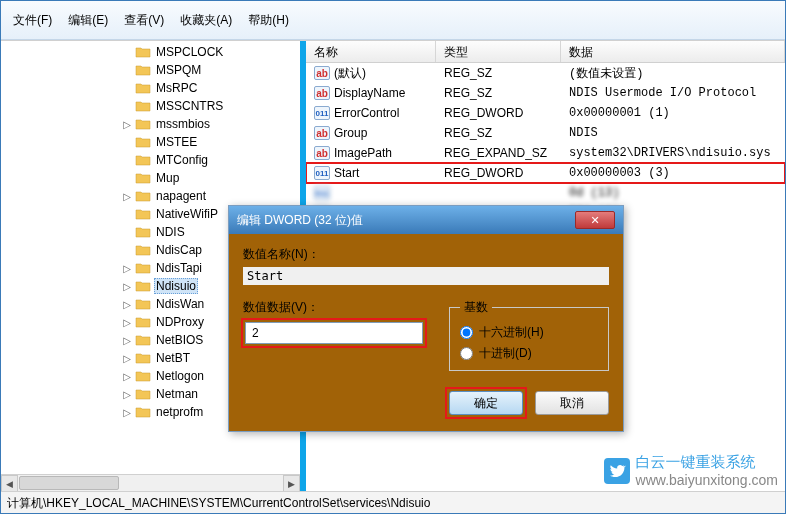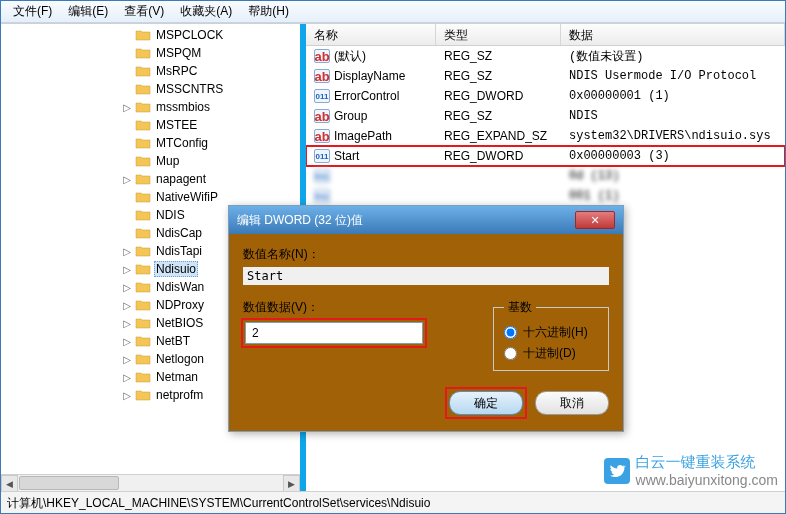--- a/index.html
+++ b/index.html
@@ -10,21 +10,21 @@
 .titlebar { height: 28px; background: linear-gradient(to bottom, #5ea8de 0%, #3a7ab8 100%); display: flex; align-items: center; padding: 0 4px; color: #fff; }
 .titlebar .app-icon { width: 16px; height: 16px; margin-right: 6px; }
 .titlebar .title { flex: 1; font-size: 12px; }
 .titlebar .ctrls { display: flex; gap: 2px; }
 .titlebar .ctrl { width: 28px; height: 18px; background: linear-gradient(to bottom,#e7f1fa,#c4dcf1); border: 1px solid #7aa7d0; border-radius: 2px; display: flex; align-items: center; justify-content: center; font-size: 11px; color: #2b4a6b; cursor: pointer; }
 .titlebar .ctrl.min::before { content: "—"; font-weight: bold; position: relative; top: -2px;}
 .titlebar .ctrl.max::before { content: "❐"; }
 .titlebar .ctrl.close { background: linear-gradient(to bottom,#f2a7a7,#d06a6a); }
 .titlebar .ctrl.close::before { content: "✕"; }
 
-.menubar { height: 22px; background: linear-gradient(to bottom,#f8fbfe,#e6f0fa); border-bottom: 1px solid #c4d6e8; display: flex; align-items: center; padding: 0 4px; }
+.menubar { height: 39px; background: linear-gradient(to bottom,#f8fbfe,#e6f0fa); border-bottom: 1px solid #c4d6e8; display: flex; align-items: center; padding: 0 4px; }
 .menubar .mi { padding: 2px 8px; cursor: pointer; color: #000; }
 
 .content { flex: 1; display: flex; min-height: 0; border-top: 1px solid #d0d0d0; }
 
 .tree { width: 305px; border-right: 6px solid #0ea5e9; overflow: hidden; position: relative; background: #fff; }
 .tree-inner { padding: 2px 0 2px 0; overflow-y: auto; overflow-x: hidden; height: calc(100% - 17px); }
 .tree-item { display: flex; align-items: center; height: 18px; padding-left: 120px; white-space: nowrap; }
 .tree-item .exp { width: 12px; text-align: center; color: #6a6a6a; font-size: 10px; cursor: pointer; }
 .tree-item .folder { width: 16px; height: 14px; margin: 0 3px 0 2px; }
 .tree-item .label { padding: 0 2px; }
@@ -51,36 +51,36 @@
 .dialog .dtitle { height: 28px; background: linear-gradient(to bottom,#6db0e8,#3a7ab8); display: flex; align-items: center; padding: 0 8px; color: #fff; }
 .dialog .dtitle .t { flex: 1; }
 .dialog .dclose { width: 40px; height: 18px; background: linear-gradient(to bottom,#e47c7c,#c03a3a); border: 1px solid #9a2a2a; border-radius: 2px; display: flex; align-items: center; justify-content: center; font-size: 11px; color: #fff; cursor: pointer; }
 .dialog .dbody { padding: 12px 14px 14px 14px; }
 .dlabel { margin-bottom: 4px; }
 .dval-name { background: #f0f0f0; padding: 2px 4px; margin-bottom: 14px; font-family: "SimSun", monospace; }
 .drow { display: flex; gap: 24px; }
 .dinput-wrap { flex: 0 0 182px; }
 .dinput-box { outline: 2px solid #e51919; outline-offset: 0; padding: 2px; margin-top: 3px; }
 .dinput { width: 100%; height: 22px; border: 1px solid #7f9db9; padding: 2px 6px; font-size: 12px; background: #fff; }
-.dradix { flex: 1; margin-left: 44px; }
+.dradix { flex: 1; }
 .dradix fieldset { border: 1px solid #c8c8c8; padding: 4px 10px 8px 10px; }
 .dradix legend { padding: 0 4px; }
 .dradix label { display: flex; align-items: center; gap: 6px; margin-top: 4px; }
 .dbtns { display: flex; justify-content: flex-end; gap: 10px; margin-top: 18px; align-items: center; }
-.dbtn { width: 74px; height: 24px; border: 1px solid #9a9a9a; background: linear-gradient(to bottom,#fbfbfb,#e2e2e2); border-radius: 11px; cursor: pointer; }
+.dbtn { width: 74px; height: 24px; border: 1px solid #9a9a9a; background: linear-gradient(to bottom,#fbfbfb,#e2e2e2); border-radius: 3px; cursor: pointer; }
 .dbtn.ok { background: linear-gradient(to bottom,#e6f2fb,#b6d8f2); border: 1px solid #5a8fc4; }
 .ok-wrap { outline: 2px solid #e51919; padding: 2px; }
 
 .watermark { position: absolute; right: 8px; bottom: 26px; display: flex; align-items: center; gap: 6px; font-size: 14px; color: #3aa2e4; }
 .watermark .wicon { width: 26px; height: 26px; background: #3aa2e4; border-radius: 4px; display: flex; align-items: center; justify-content: center; }
 .watermark .wurl { font-size: 14px; color: #888; display: block; }
 .watermark .wtxt { font-size: 15px; color: #3aa2e4; }
 
 .folder-svg path { fill: #f3c657; stroke: #c89a2e; stroke-width: 0.5; }
-.reg-ab { font-size: 13px; font-weight: bold; color: #d03030; border: 1px solid #8aaad0; background: #eef5fc; width: 16px; height: 14px; display: flex; align-items: center; justify-content: center; border-radius: 2px; }
+.reg-ab { font-size: 10px; font-weight: bold; color: #d03030; border: 1px solid #8aaad0; background: #eef5fc; width: 16px; height: 14px; display: flex; align-items: center; justify-content: center; border-radius: 2px; }
 .reg-011 { font-size: 8px; font-weight: bold; color: #2060c0; border: 1px solid #8aaad0; background: #eef5fc; width: 16px; height: 14px; display: flex; align-items: center; justify-content: center; border-radius: 2px; }
 </style>
 </head>
 <body>
 
 <div class="window">
 
   <div class="menubar">
     <div class="mi">文件(F)</div>
     <div class="mi">编辑(E)</div>

